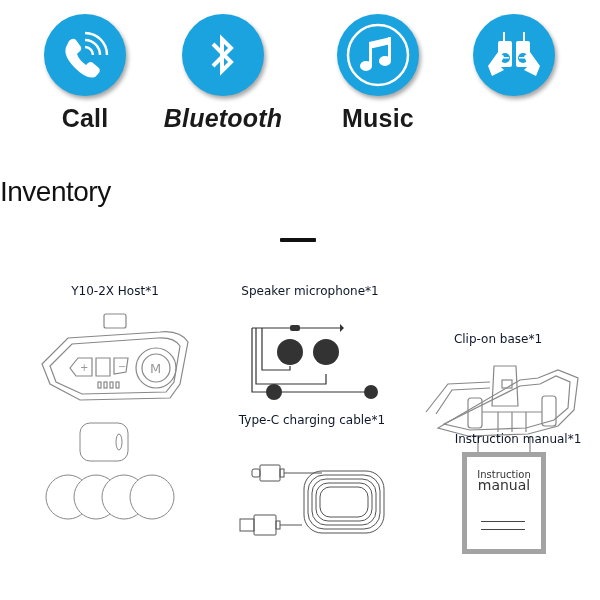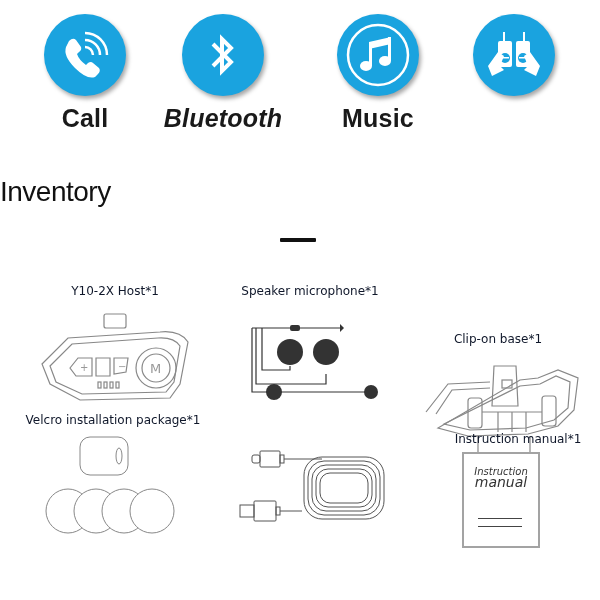--- a/index.html
+++ b/index.html
@@ -136,34 +136,34 @@
       <line x1="90" y1="60" x2="90" y2="80"></line>
         <line x1="104" y1="60" x2="104" y2="80"></line>
         <line x1="118" y1="60" x2="118" y2="80"></line>
       <line x1="70" y1="84" x2="70" y2="100"></line>
         <line x1="122" y1="84" x2="122" y2="100"></line>
     </g>
   </svg>
 </div>
 
 <div class="item" style="left:18px; top:413px; width:190px;">
-  <div class="cap">Velcro installation package*1</div>
   <svg width="190" height="110" viewBox="0 0 190 110" style="margin-top:4px;">
     <g stroke="#888" stroke-width="1" fill="#fff">
       <rect x="62" y="6" width="48" height="38" rx="10"></rect>
       <ellipse cx="101" cy="25" rx="3" ry="8"></ellipse>
       <circle cx="50" cy="80" r="22"></circle>
       <circle cx="78" cy="80" r="22"></circle>
       <circle cx="106" cy="80" r="22"></circle>
       <circle cx="134" cy="80" r="22"></circle>
     </g>
   </svg>
 </div>
 
 <div class="item" style="left:222px; top:413px; width:180px;">
+  <div class="cap">Type-C charging cable*1</div>
   <svg width="180" height="110" viewBox="0 0 180 110" style="margin-top:4px;">
     <g stroke="#555" stroke-width="1" fill="none">
       <rect x="30" y="38" width="8" height="8" rx="2"></rect>
       <rect x="38" y="34" width="20" height="16" rx="1"></rect>
       <rect x="58" y="38" width="4" height="8"></rect>
       <line x1="62" y1="42" x2="100" y2="42"></line>
       <rect x="18" y="88" width="14" height="12"></rect>
       <rect x="32" y="84" width="22" height="20" rx="1"></rect>
       <rect x="54" y="90" width="4" height="8"></rect>
       <line x1="58" y1="94" x2="80" y2="94"></line>
@@ -171,19 +171,19 @@
       <rect x="86" y="44" width="72" height="54" rx="16"></rect>
       <rect x="90" y="48" width="64" height="46" rx="14"></rect>
       <rect x="94" y="52" width="56" height="38" rx="12"></rect>
       <rect x="98" y="56" width="48" height="30" rx="10"></rect>
     </g>
   </svg>
 </div>
 
 <div class="item" style="left:448px; top:413px; width:140px;margin-top:19px;">
   <div class="cap">Instruction manual*1</div>
-  <div style="position:relative; margin:6px auto 0 14px; width:74px; height:92px; border:2px solid #a3a3a3; background:#fff;font-style:italic;">
+  <div style="position:relative; margin:6px auto 0 14px; width:74px; height:92px; border:5px solid #a3a3a3; background:#fff;">
     <div style="font-size:10px; color:#333; font-family:'DejaVu Sans',sans-serif; text-align:center; margin-top:12px; line-height:11px;">Instruction</div>
     <div style="font-size:14px; color:#333; font-family:'DejaVu Sans',sans-serif; text-align:center; line-height:11px;">manual</div>
     <div style="position:absolute; left:14px; width:44px; top:64px; height:1px; background:#444;"></div>
     <div style="position:absolute; left:14px; width:44px; top:72px; height:1px; background:#444;"></div>
   </div>
 </div>
 
 </body></html>

